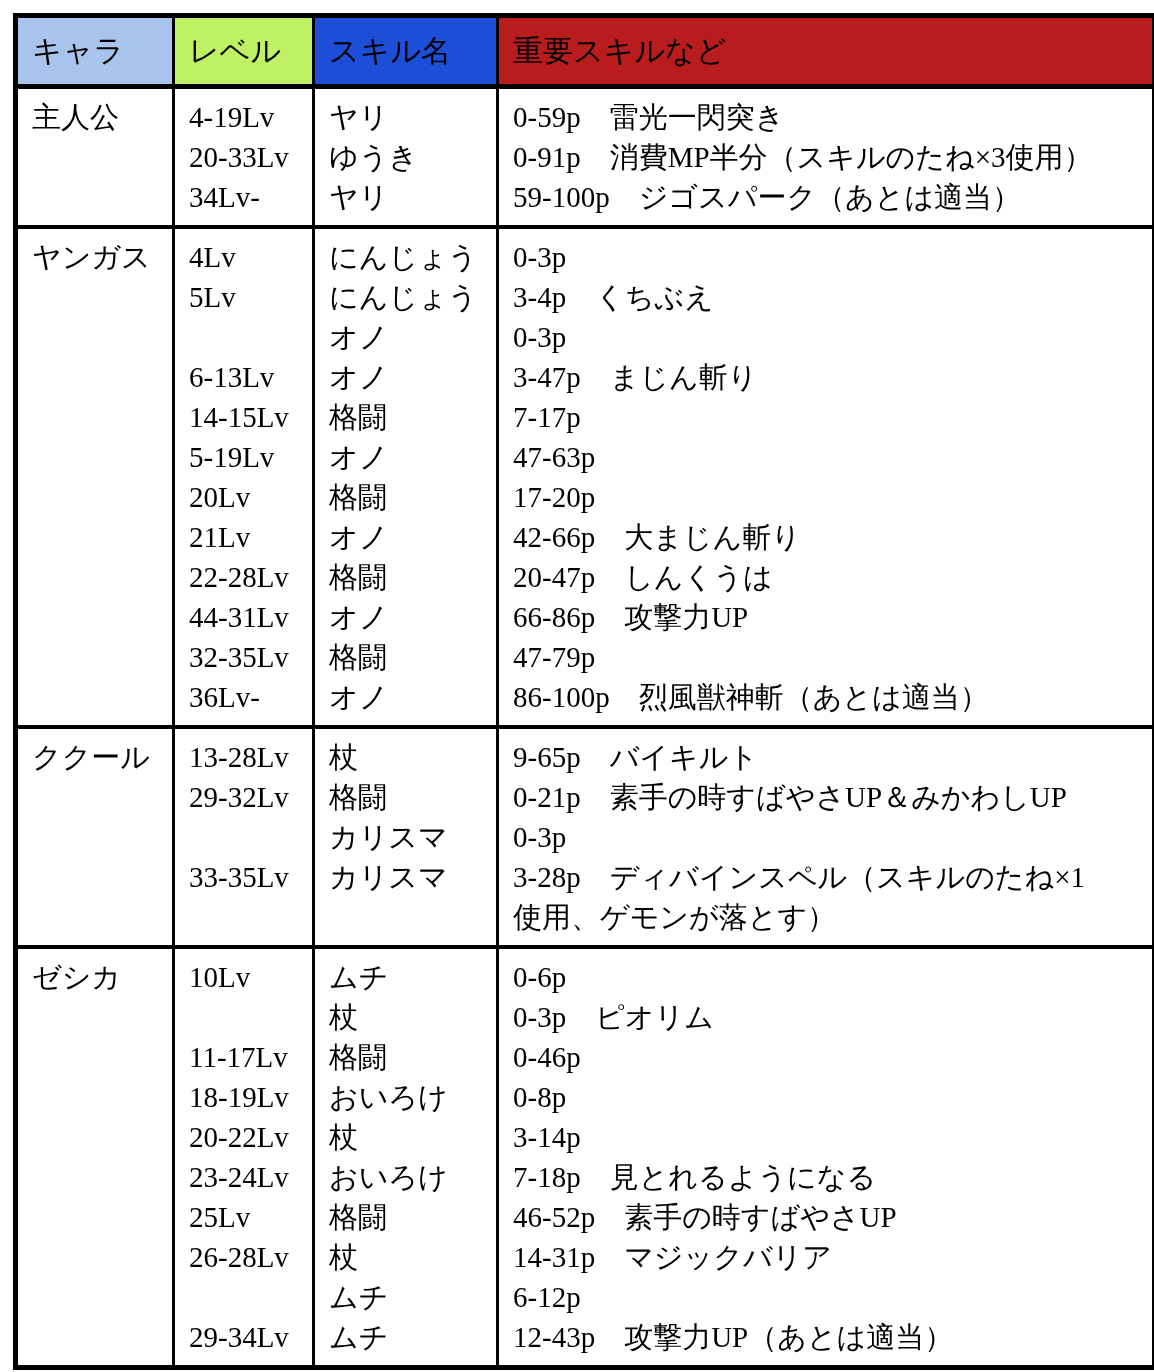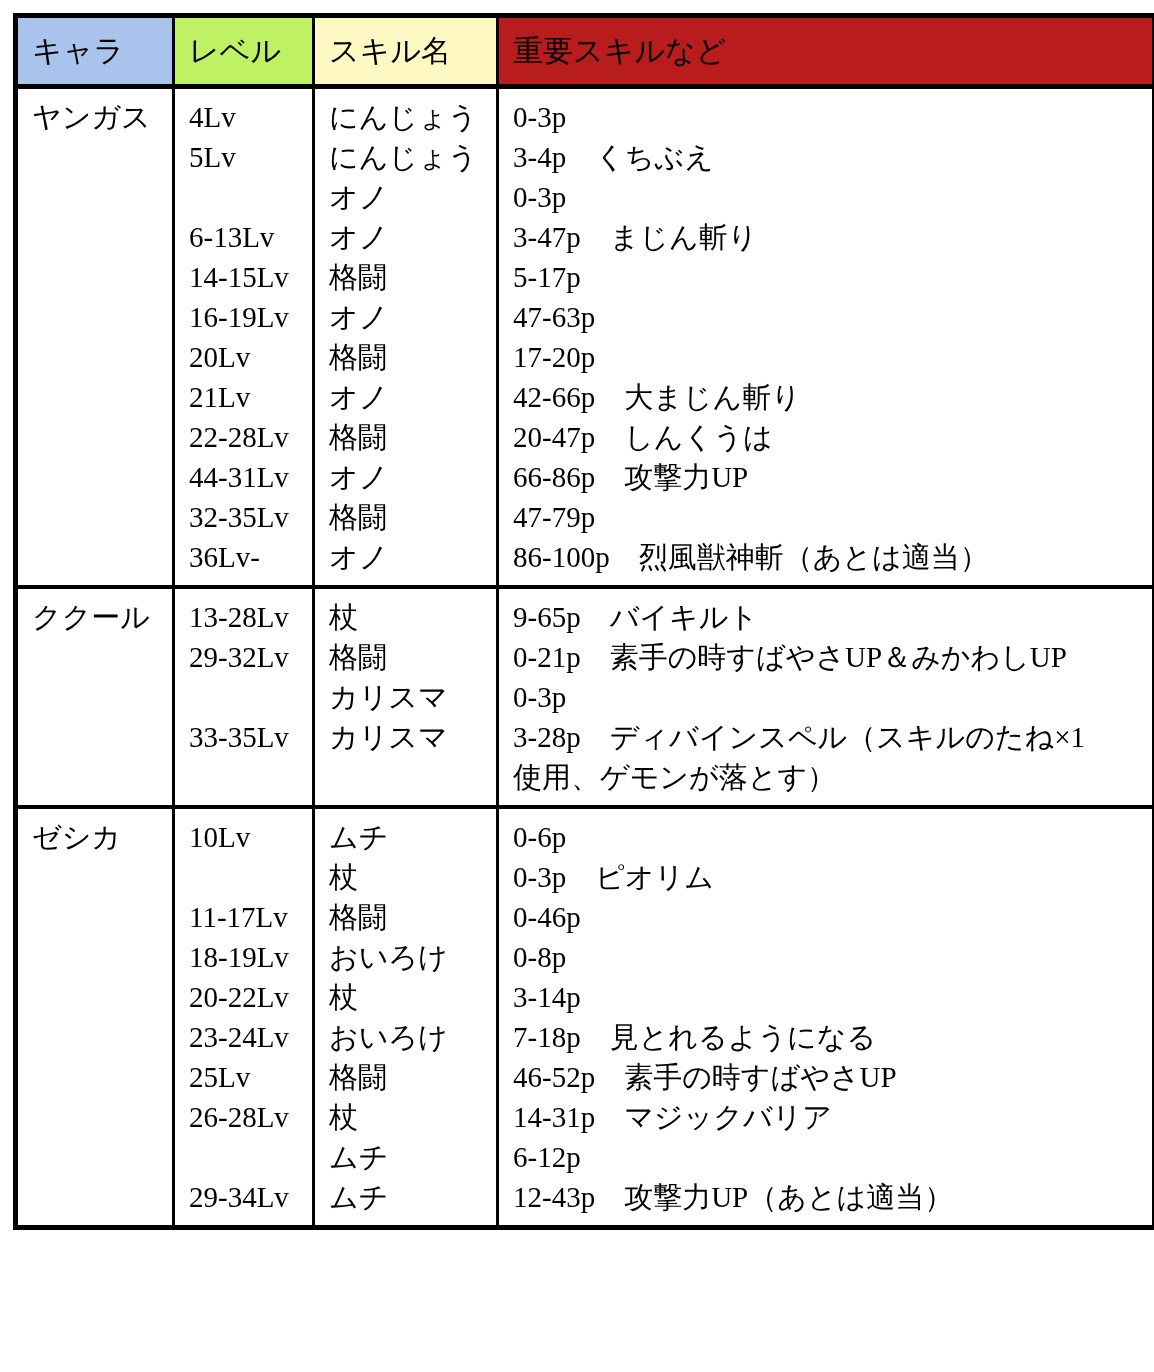--- a/index.html
+++ b/index.html
@@ -56,37 +56,57 @@
     <colgroup>
       <col class="c-char">
       <col class="c-level">
       <col class="c-skill">
       <col class="c-note">
     </colgroup>
     <thead>
       <tr>
         <th style="background: rgb(169, 196, 236);">キャラ</th>
         <th style="background: #bef264;">レベル</th>
-        <th style="background: #fef9c3;">スキル名</th>
+        <th style="background: #1d4ed8;">スキル名</th>
         <th style="background: #b91c1c;">重要スキルなど</th>
       </tr>
     </thead>
     <tbody>
 
+    <tr class="section">
+          <td>
+            <div class="line">主人公</div>
+          </td>
+          <td>
+            <div class="line">4-19Lv</div>
+            <div class="line">20-33Lv</div>
+            <div class="line">34Lv-</div>
+          </td>
+          <td>
+            <div class="line">ヤリ</div>
+            <div class="line">ゆうき</div>
+            <div class="line">ヤリ</div>
+          </td>
+          <td>
+            <div class="line">0-59p　雷光一閃突き</div>
+            <div class="line">0-91p　消費MP半分（スキルのたね×3使用）</div>
+            <div class="line">59-100p　ジゴスパーク（あとは適当）</div>
+          </td>
+        </tr>
         <tr class="section">
           <td>
             <div class="line">ヤンガス</div>
           </td>
           <td>
             <div class="line">4Lv</div>
             <div class="line">5Lv</div>
             <div class="line"></div>
             <div class="line">6-13Lv</div>
             <div class="line">14-15Lv</div>
-            <div class="line">16-19Lv</div>
+            <div class="line">5-19Lv</div>
             <div class="line">20Lv</div>
             <div class="line">21Lv</div>
             <div class="line">22-28Lv</div>
             <div class="line">44-31Lv</div>
             <div class="line">32-35Lv</div>
             <div class="line">36Lv-</div>
           </td>
           <td>
             <div class="line">にんじょう</div>
             <div class="line">にんじょう</div>
@@ -99,21 +119,21 @@
             <div class="line">格闘</div>
             <div class="line">オノ</div>
             <div class="line">格闘</div>
             <div class="line">オノ</div>
           </td>
           <td>
             <div class="line">0-3p</div>
             <div class="line">3-4p　くちぶえ</div>
             <div class="line">0-3p</div>
             <div class="line">3-47p　まじん斬り</div>
-            <div class="line">5-17p</div>
+            <div class="line">7-17p</div>
             <div class="line">47-63p</div>
             <div class="line">17-20p</div>
             <div class="line">42-66p　大まじん斬り</div>
             <div class="line">20-47p　しんくうは</div>
             <div class="line">66-86p　攻撃力UP</div>
             <div class="line">47-79p</div>
             <div class="line">86-100p　烈風獣神斬（あとは適当）</div>
           </td>
         </tr>
         <tr class="section">

